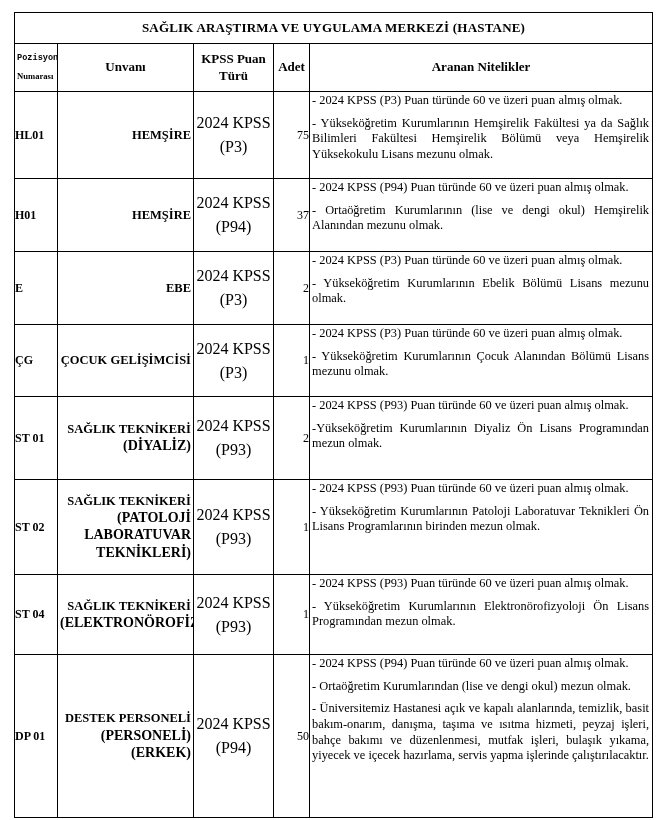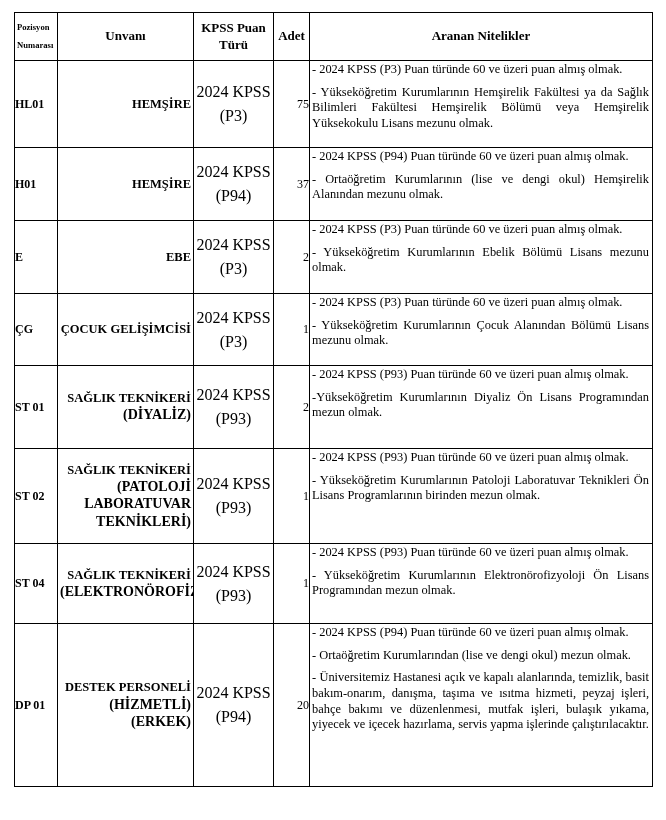--- a/index.html
+++ b/index.html
@@ -19,21 +19,21 @@
   col.w-kpss  { width:80px; }
   col.w-adet  { width:36px; }
   col.w-nit   { width:343px; }
 
   tr.title-row th {
     height:30px; font-size:13px; font-weight:bold;
     text-align:center; letter-spacing:.2px;
   }
   tr.head-row th { height:43px; font-weight:bold; vertical-align:middle; }
   th.h-pos { font-size:8.6px; text-align:left; padding:2px 2px; line-height:1.1; }
-  th.h-pos .hl1 { margin-bottom:9px; }
+  th.h-pos .hl1 { margin-bottom:9px;font-family:Liberation Mono, monospace; }
   th.h-unvan, th.h-kpss, th.h-adet, th.h-nit { font-size:13px; text-align:center; line-height:1.25; }
 
   td.c-pos   { font-weight:bold; font-size:12px; text-align:left; vertical-align:middle; }
   td.c-unvan { font-weight:bold; font-size:12.5px; text-align:right; vertical-align:middle; line-height:1.3; padding:2px; }
   .unvan-note { font-size:14px; font-weight:bold; line-height:1.25; }
   td.c-kpss  { font-size:16px; text-align:center; vertical-align:middle; line-height:1.5; }
   td.c-adet  { font-size:12px; text-align:right; vertical-align:middle; }
   td.c-nit   { font-size:12.4px; text-align:justify; vertical-align:top; padding:0 3px 0 2px; line-height:1.26; }
   td.c-nit p { margin:1px 0 7px 0; }
   td.c-nit p:last-child { margin-bottom:1px; }
@@ -52,20 +52,23 @@
 
 <table class="ann">
   <colgroup>
     <col class="w-pos">
       <col class="w-unvan">
       <col class="w-kpss">
       <col class="w-adet">
       <col class="w-nit">
   </colgroup>
   <thead>
+    <tr class="title-row">
+      <th colspan="5">SAĞLIK ARAŞTIRMA VE UYGULAMA MERKEZİ (HASTANE)</th>
+    </tr>
     <tr class="head-row">
       <th class="h-pos">
         <div class="hl1">Pozisyon</div>
         <div class="hl2">Numarası</div>
       </th>
       <th class="h-unvan">Unvanı</th>
       <th class="h-kpss">KPSS Puan Türü</th>
       <th class="h-adet">Adet</th>
       <th class="h-nit">Aranan Nitelikler</th>
     </tr>
@@ -176,28 +179,28 @@
     <td class="c-adet">1</td>
     <td class="c-nit">
           <p>- 2024 KPSS (P93) Puan türünde 60 ve üzeri puan almış olmak.</p>
           <p>- Yükseköğretim Kurumlarının Elektronörofizyoloji Ön Lisans Programından mezun olmak.</p>
         </td>
   </tr>
       <tr>
     <td class="c-pos">DP 01</td>
     <td class="c-unvan">
       <div>DESTEK PERSONELİ</div>
-    <div class="unvan-note">(HİZMETLİ)</div>
+    <div class="unvan-note">(PERSONELİ)</div>
           <div class="unvan-note">(ERKEK)</div>
         </td>
     <td class="c-kpss">
           <div>2024 KPSS</div>
           <div>(P94)</div>
         </td>
-    <td class="c-adet">20</td>
+    <td class="c-adet">50</td>
     <td class="c-nit">
           <p>- 2024 KPSS (P94) Puan türünde 60 ve üzeri puan almış olmak.</p>
           <p>- Ortaöğretim Kurumlarından (lise ve dengi okul) mezun olmak.</p>
           <p>- Üniversitemiz Hastanesi açık ve kapalı alanlarında, temizlik, basit bakım-onarım, danışma, taşıma ve ısıtma hizmeti, peyzaj işleri, bahçe bakımı ve düzenlenmesi, mutfak işleri, bulaşık yıkama, yiyecek ve içecek hazırlama, servis yapma işlerinde çalıştırılacaktır.</p>
         </td>
   </tr>
     </tbody>
 </table>
 
 </body></html>

